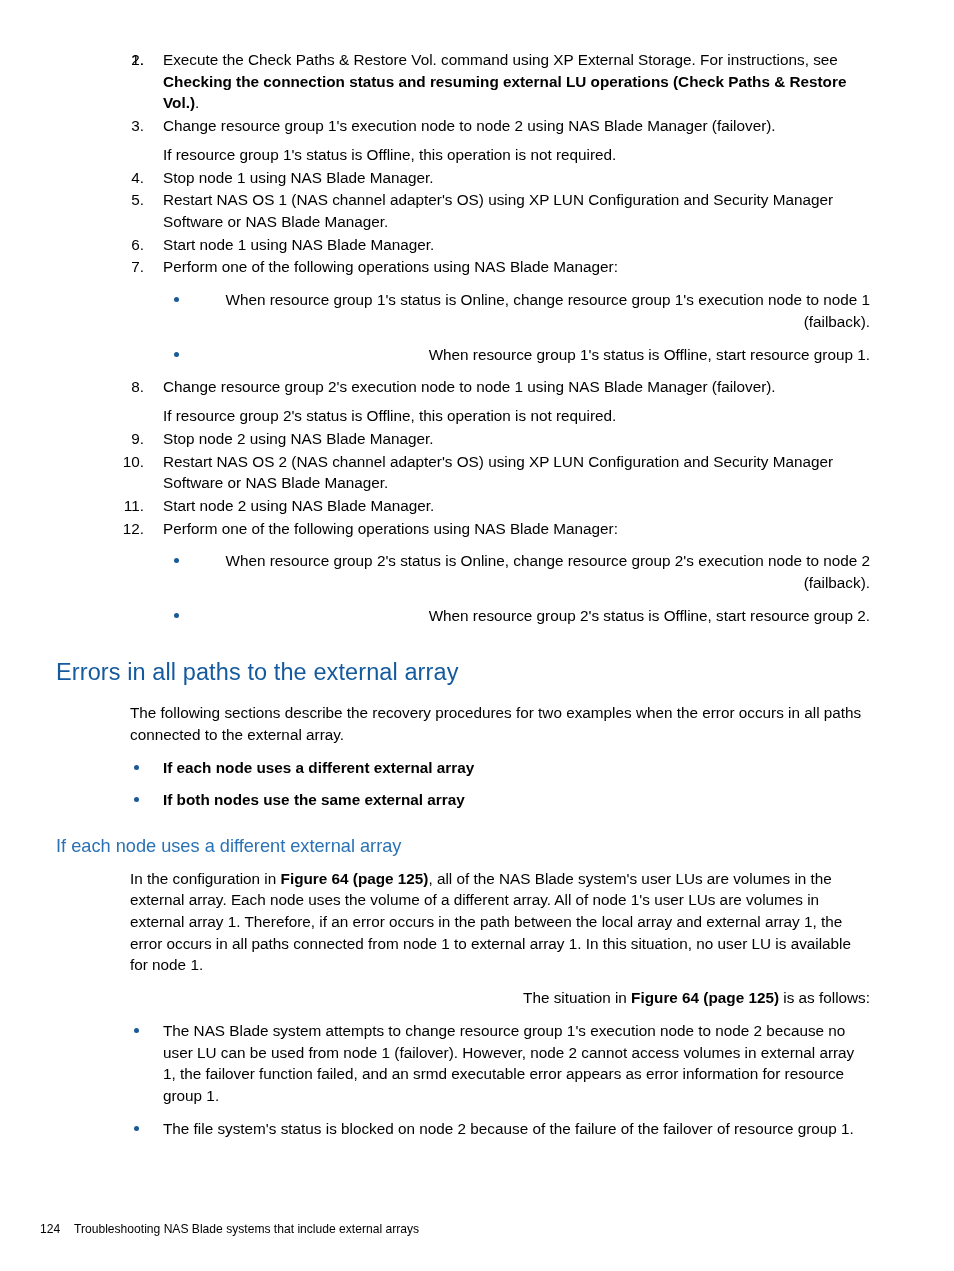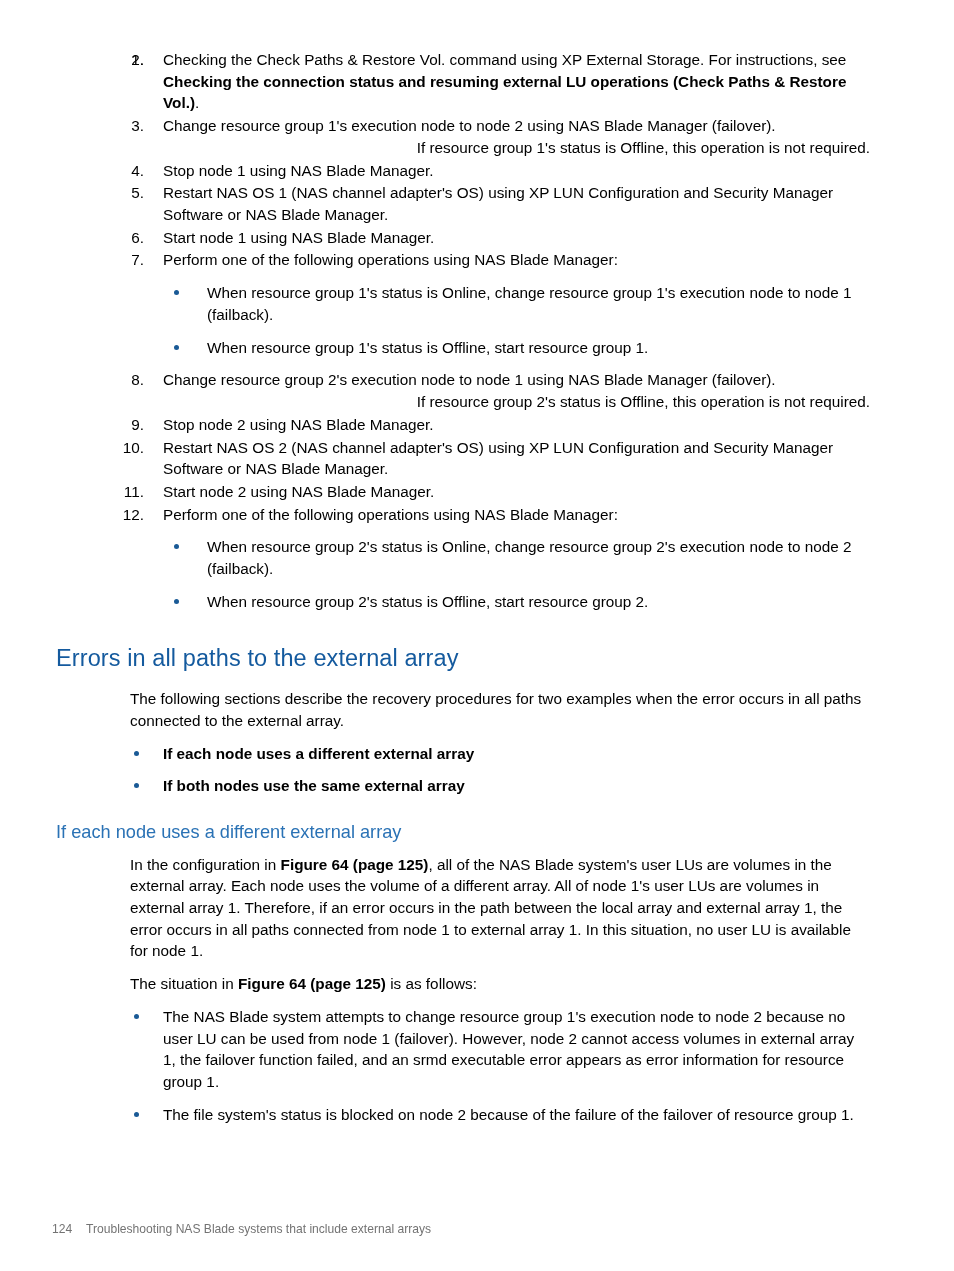--- a/index.html
+++ b/index.html
@@ -52,21 +52,21 @@
     width: 88px;
     text-align: right;
     font-size: 15.3px;
     line-height: 1.42;
     color: #000;
   }
   .oitem .para {
     margin: 0;
   }
   .oitem .para.second {
-    text-align: right;
+    margin-top: 7px;
   }
 
   
   .blist {
     margin: 11px 0 11px 0;
     padding: 0;
     list-style: none;
   }
   .bitem {
     position: relative;
@@ -87,21 +87,21 @@
   }
 
   
   .blist.toplevel {
     margin-left: 74px;
   }
   .blist.toplevel .bitem { padding-left: 33px; }
   .blist.toplevel .bdot { left: 4px; }
 
   
-  .oitem .blist { margin-left: 0; }
+  .oitem .blist { margin-left: 0; text-align: right; }
 
   
   h1.sec {
     margin: 30px 0 15px 0;
     padding: 0;
     font-size: 23.5px;
     font-weight: normal;
     line-height: 1.3;
     color: #145a9e;
     letter-spacing: .1px;
@@ -114,58 +114,58 @@
     line-height: 1.3;
     color: #2a72b5;
   }
 
   
   .body-para {
     margin: 9px 0 0 74px;
     font-size: 15.3px;
     line-height: 1.42;
   }
-  .body-para.tight { margin-top: 11px; }
+  .body-para.tight { margin-top: 11px; text-align: right; }
 
   a.link, .link {
     color: #000000;
     text-decoration: none;
     font-weight: bold;
   }
   .bold { font-weight: normal; }
 
   
   .footer {
     position: absolute;
-    left: 52px;
+    left: 40px;
     top: 1222px;
     width: 814px;
     font-size: 12.1px;
-    color: #737373;
+    color: #000000;
     line-height: 1.3;
   }
   .footer .pnum {
     display: inline-block;
     min-width: 34px;
   }
 </style>
 </head>
 <body>
 
 <div class="page">
 
   <div class="content">
 
     <ol class="olist" id="steps-list">
         <li class="oitem">
           <span class="onum">1.</span>
         </li>
         <li class="oitem">
           <span class="onum">2.</span>
-          <div class="para"><span>Checking the </span><span class="bold">Check Paths &amp; Restore Vol.</span><span> command using XP External Storage. For instructions, see </span><a class="link" href="#">Checking the connection status and resuming external LU operations (Check Paths &amp; Restore Vol.)</a><span>.</span></div>
+          <div class="para"><span>Execute the </span><span class="bold">Check Paths &amp; Restore Vol.</span><span> command using XP External Storage. For instructions, see </span><a class="link" href="#">Checking the connection status and resuming external LU operations (Check Paths &amp; Restore Vol.)</a><span>.</span></div>
         </li>
         <li class="oitem">
           <span class="onum">3.</span>
           <div class="para"><span>Change resource group 1's execution node to node 2 using NAS Blade Manager (failover).</span></div>
           <div class="para second">If resource group 1's status is Offline, this operation is not required.</div>
         </li>
         <li class="oitem">
           <span class="onum">4.</span>
           <div class="para"><span>Stop node 1 using NAS Blade Manager.</span></div>
         </li>

